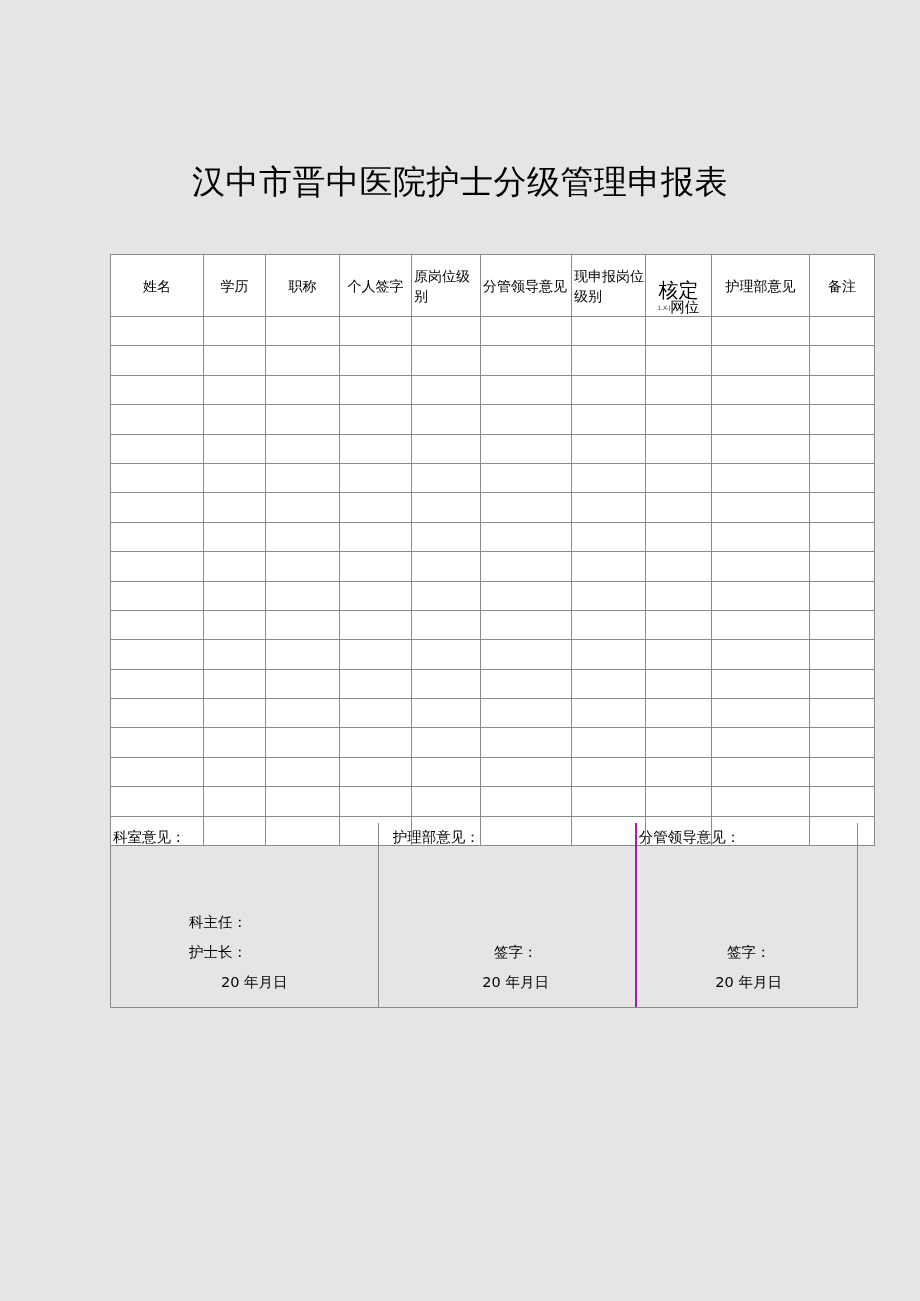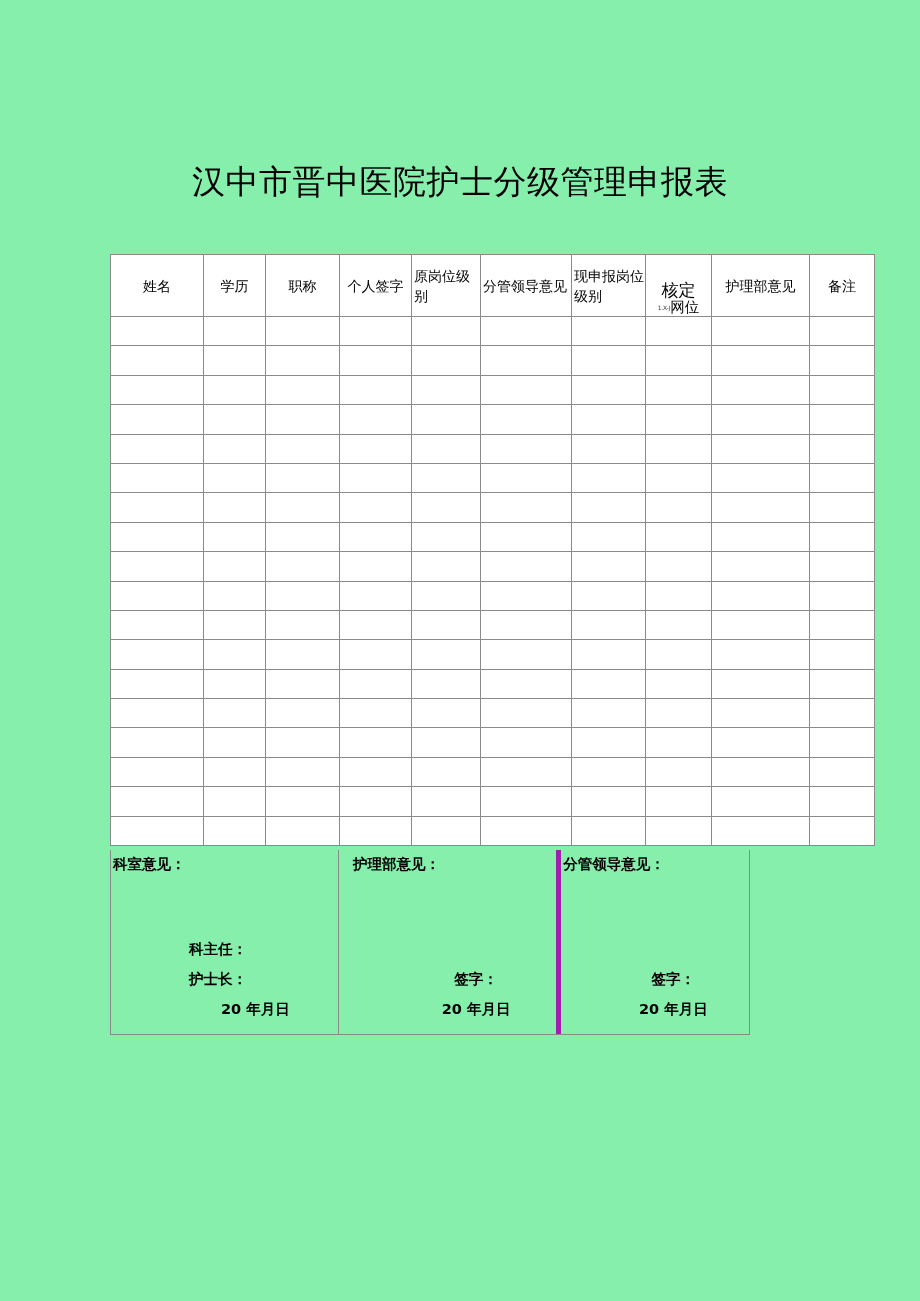--- a/index.html
+++ b/index.html
@@ -12,21 +12,21 @@
     height: 1301px;
     position: relative;
     font-family: "DejaVu Sans", "Liberation Sans", sans-serif;
     color: #000000;
     overflow: hidden;
   }
 
   .page {
     position: absolute;
     inset: 0;
-    background: #86efac;
+    background: #e5e5e5;
   }
 
   
   .doc-title {
     position: absolute;
     left: 0;
     top: 160px;
     width: 920px;
     text-align: center;
     font-family: "DejaVu Serif", "Liberation Serif", serif;
@@ -74,21 +74,21 @@
   }
 
   
   .hdr-hedding {
     position: relative;
     text-align: center;
     line-height: 17px;
   }
   .hedding-top {
     display: block;
-    font-size: 17px;
+    font-size: 20px;
     margin-top: 27px;
   }
   .hedding-bottom {
     display: block;
     font-size: 14.5px;
     white-space: nowrap;
   }
   .hedding-artifact {
     font-size: 6px;
     vertical-align: bottom;
@@ -98,37 +98,36 @@
 
   
   .data-cell {
     height: 28.4px;
   }
 
   
   .opinions {
     position: absolute;
     left: 110px;
-    top: 850px;
-    width: 640px;
+    top: 823px;
+    width: 748px;
     height: 185px;
     border: 1px solid #8a8a8a;
     border-top: none;
     box-sizing: border-box;
     display: flex;
-    font-weight: bold;
   }
   .op-cell {
     position: relative;
     box-sizing: border-box;
     height: 100%;
     font-size: 14.5px;
   }
   .op-cell.dept   { width: 272px; border-right: 1px solid #8a8a8a; }
-  .op-cell.nurse  { width: 250px; border-right: 5px solid #a21caf; margin-left: 12px; }
+  .op-cell.nurse  { width: 250px; border-right: 2px solid #a21caf; margin-left: 12px; }
   .op-cell.leader { width: 224px; }
 
   .op-label {
     position: absolute;
     left: 2px;
     top: 5px;
     white-space: nowrap;
     font-size: 14.5px;
   }
   .op-line {

